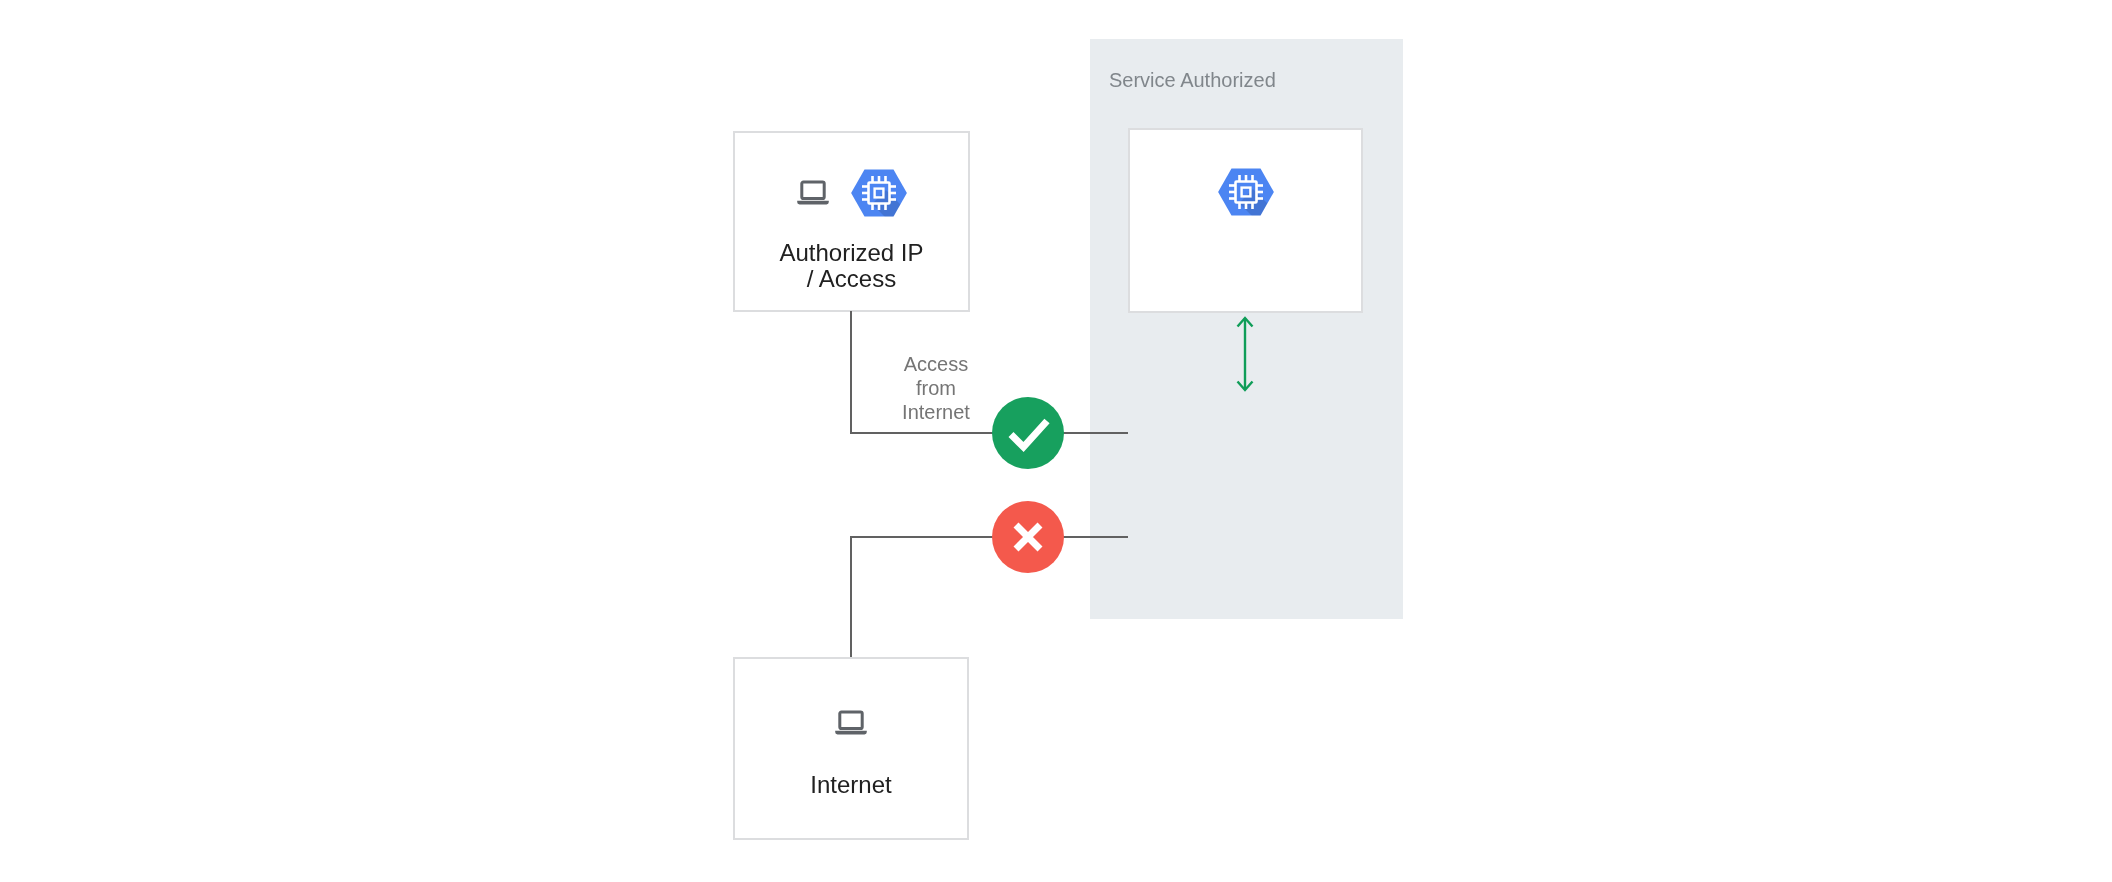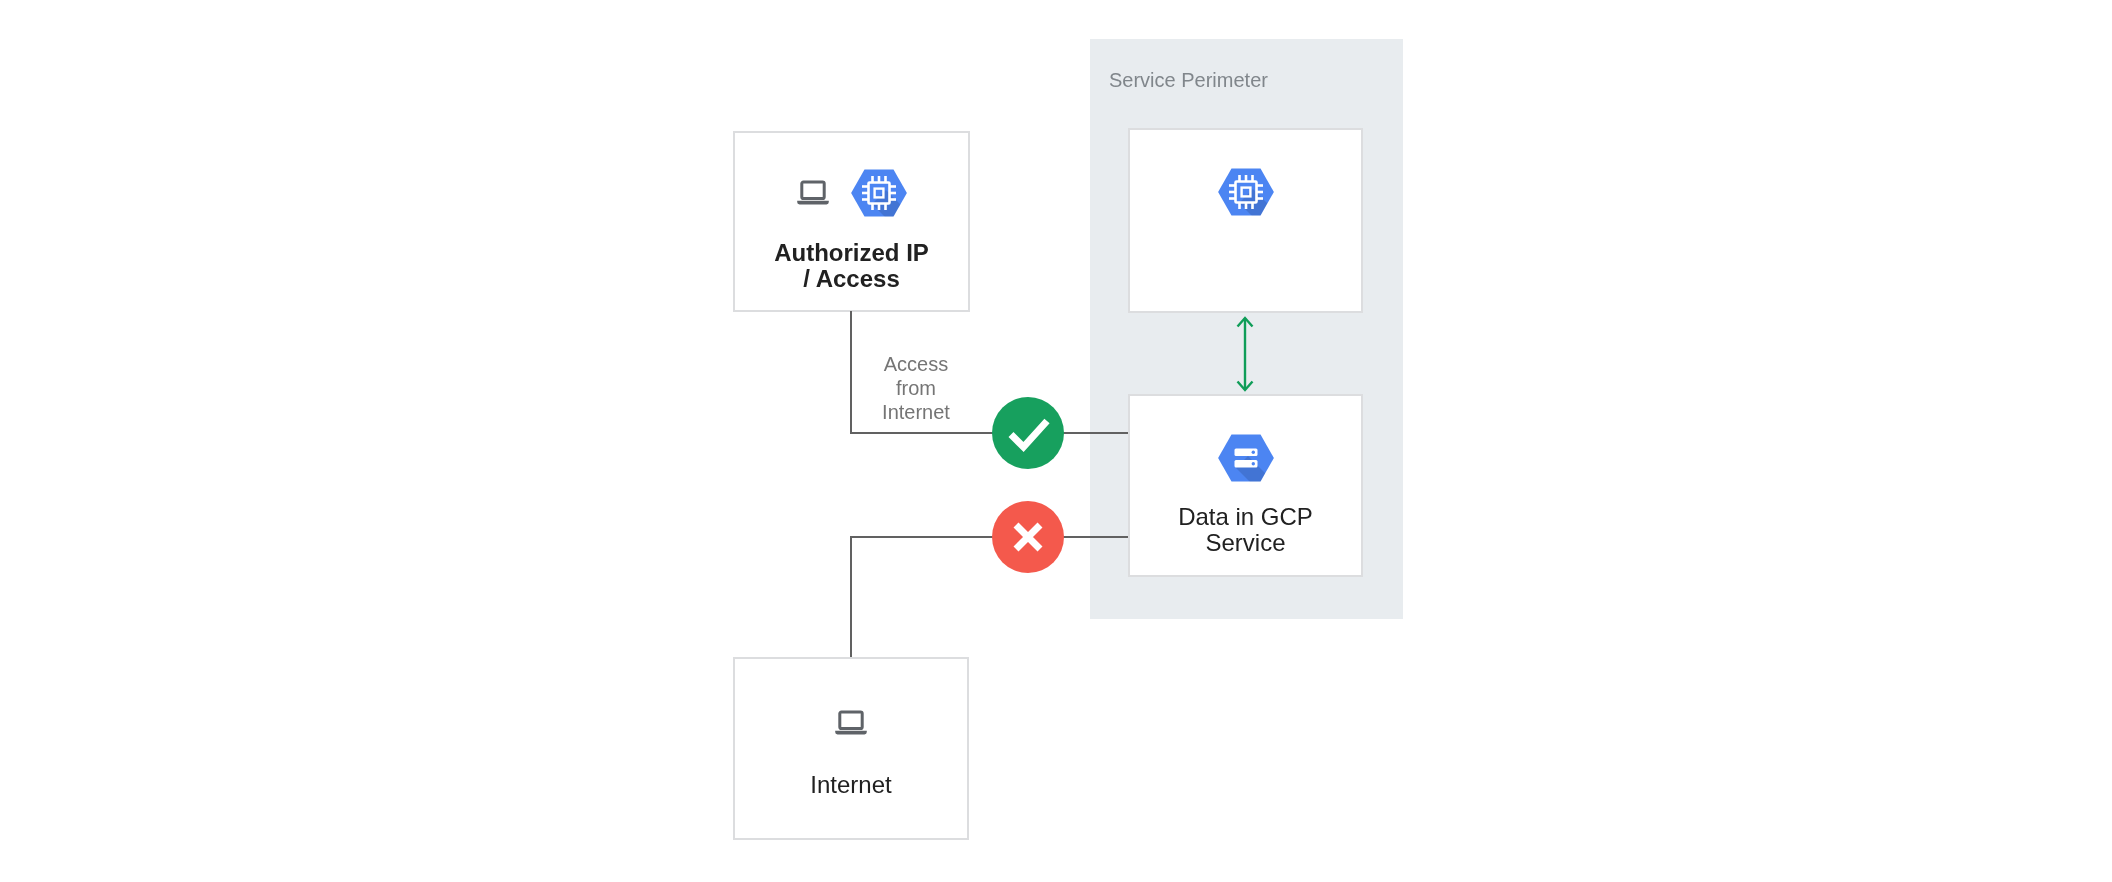--- a/index.html
+++ b/index.html
@@ -7,21 +7,21 @@
        font-family:"Liberation Sans","DejaVu Sans",sans-serif;}
   .canvas{position:absolute;left:0;top:0;width:2112px;height:882px;}
 
   .perimeter{position:absolute;left:1090px;top:39px;width:313px;height:580px;
              background:#E8ECEF;}
   .perimeter-label{position:absolute;left:19px;top:29px;font-size:20px;
                    line-height:24px;color:#80868B;white-space:nowrap;}
 
   .node{position:absolute;background:#ffffff;border:2px solid #DCDDDF;
         box-sizing:border-box;}
-  .node-a{left:733px;top:131px;width:237px;height:181px;font-weight:bold;}
+  .node-a{left:733px;top:131px;width:237px;height:181px;}
   .node-b{left:1128px;top:128px;width:235px;height:185px;}
   .node-c{left:1128px;top:394px;width:235px;height:183px;}
   .node-d{left:733px;top:657px;width:236px;height:183px;}
 
   .node-icons{position:absolute;left:0;right:0;height:52px;display:flex;
               align-items:center;justify-content:center;gap:19px;}
   .node-a .node-icons{top:34px;}
   .node-b .node-icons{top:36px;}
   .node-c .node-icons{top:36px;}
   .node-d .node-icons{top:38px;}
@@ -35,21 +35,21 @@
   .node-label span{display:block;}
 
   .icon-hex{width:58px;height:50px;display:block;}
   .icon-laptop{width:36px;height:26px;display:block;}
 
   .wires{position:absolute;left:0;top:0;pointer-events:none;}
 
   .edge-label{position:absolute;color:#757575;font-size:20px;
               text-align:center;}
   .edge-label span{display:block;}
-  .edge-label-access{left:836px;top:352px;width:160px;line-height:24px;}
+  .edge-label-access{left:856px;top:352px;width:160px;line-height:24px;}
   .edge-label-untrusted{left:770px;top:482px;width:260px;line-height:23px;}
 </style>
 </head>
 <body>
 
 <svg width="0" height="0" style="position:absolute" aria-hidden="true">
   <defs>
     <clipPath id="hexclip">
       <polygon points="14.5,1.5 43.5,1.5 56.9,25 43.5,48.5 14.5,48.5 1.1,25"></polygon>
     </clipPath>
@@ -88,21 +88,21 @@
     <symbol id="laptop" viewBox="0 0 36 26">
       <rect x="6.8" y="2" width="22.4" height="16.5" rx="1.6" fill="none" stroke="#5F6368" stroke-width="3"></rect>
       <path d="M2.2 20.8 h31.6 v1.3 a2.3 2.3 0 0 1 -2.3 2.3 H4.5 a2.3 2.3 0 0 1 -2.3 -2.3 z" fill="#5F6368"></path>
     </symbol>
   </defs>
 </svg>
 
 <div class="canvas">
 
   <section class="perimeter">
-    <div class="perimeter-label">Service Perimeter</div>
+    <div class="perimeter-label">Service Authorized</div>
   </section>
 
   <div class="node node-a">
     <div class="node-icons">
       <svg class="icon-laptop">
           <use href="#laptop"></use>
         </svg>
       <svg class="icon-hex">
           <use href="#hex-chip"></use>
         </svg>
@@ -114,31 +114,20 @@
   </div>
 
   <div class="node node-b">
     <div class="node-icons">
       <svg class="icon-hex">
           <use href="#hex-chip"></use>
         </svg>
     </div>
   </div>
 
-  <div class="node node-c">
-    <div class="node-icons">
-      <svg class="icon-hex">
-          <use href="#hex-storage"></use>
-        </svg>
-    </div>
-    <div class="node-label">
-      <span>Data in GCP</span>
-      <span>Service</span>
-    </div>
-  </div>
 
   <div class="node node-d">
     <div class="node-icons">
       <svg class="icon-laptop">
           <use href="#laptop"></use>
         </svg>
     </div>
     <div class="node-label">
       <span>Internet</span>
     </div>

